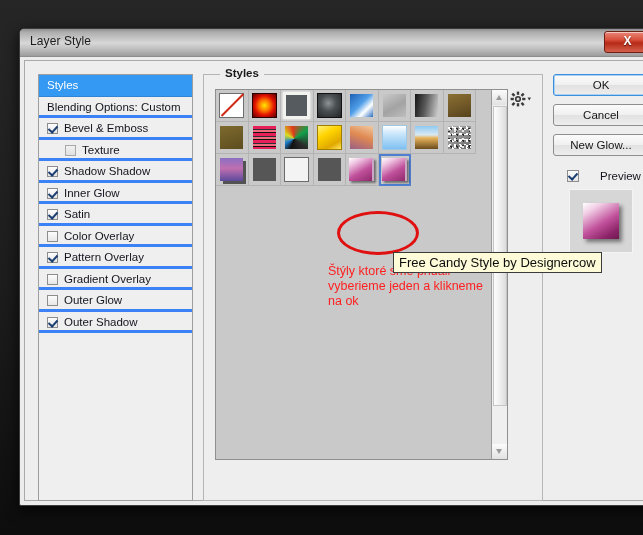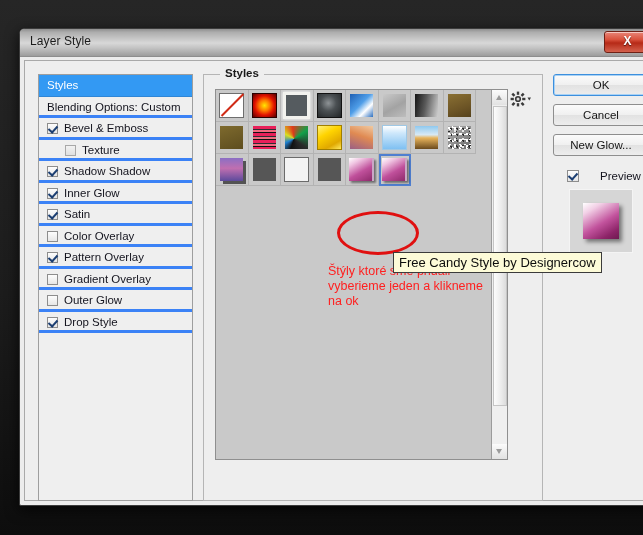--- a/index.html
+++ b/index.html
@@ -371,21 +371,21 @@
         <div class="sb-row plain"><span>Blending Options: Custom</span></div>
         <div class="sb-row check"><span class="cb on"></span><span>Bevel &amp; Emboss</span></div>
         <div class="sb-row sub"><span class="cb"></span><span>Texture</span></div>
         <div class="sb-row check"><span class="cb on"></span><span>Shadow Shadow</span></div>
         <div class="sb-row check"><span class="cb on"></span><span>Inner Glow</span></div>
         <div class="sb-row check"><span class="cb on"></span><span>Satin</span></div>
         <div class="sb-row check"><span class="cb"></span><span>Color Overlay</span></div>
         <div class="sb-row check"><span class="cb on"></span><span>Pattern Overlay</span></div>
         <div class="sb-row check"><span class="cb"></span><span>Gradient Overlay</span></div>
         <div class="sb-row check"><span class="cb"></span><span>Outer Glow</span></div>
-        <div class="sb-row check"><span class="cb on"></span><span>Drop Style</span></div>
+        <div class="sb-row check"><span class="cb on"></span><span>Outer Shadow</span></div>
       </div>
 
     <div id="styles-group">
       <div id="styles-legend">Styles</div>
 
       <div id="swatch-panel">
         <div id="swatch-grid">
             <div class="sw-cell">
               <div class="sw s-none"></div>
             </div>

